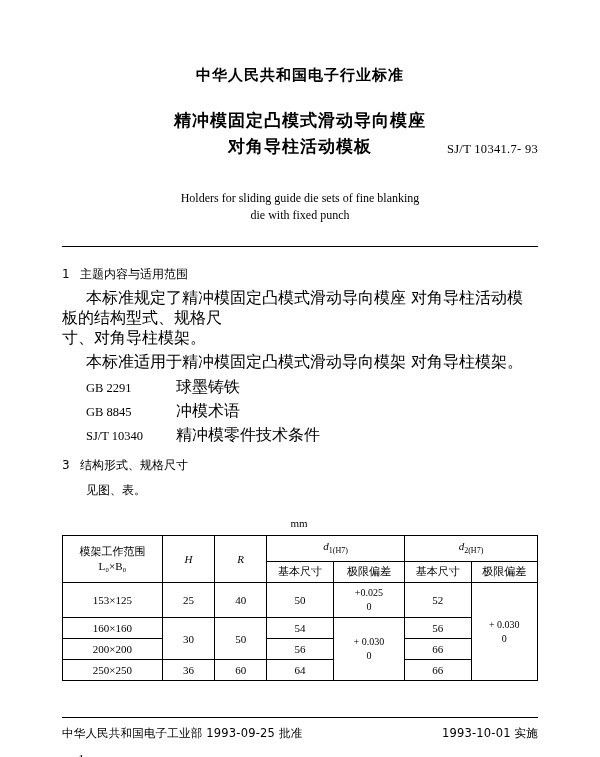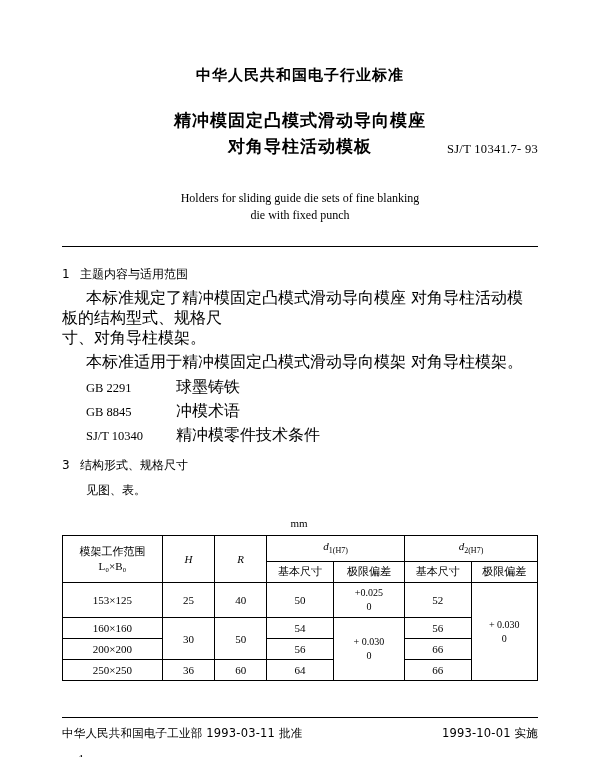--- a/index.html
+++ b/index.html
@@ -301,18 +301,18 @@
           <td>64</td>
           <td>66</td>
         </tr>
       </tbody>
     </table>
 
   </div>
 
   <div class="rule-bottom"></div>
   <div class="footer">
-    <span class="footer-left">中华人民共和国电子工业部 1993-03-11 批准</span>
+    <span class="footer-left">中华人民共和国电子工业部 1993-09-25 批准</span>
     <span class="footer-right">1993-10-01 实施</span>
   </div>
   <div class="page-num">—  1  —</div>
 
 </div>
 
 </body></html>

